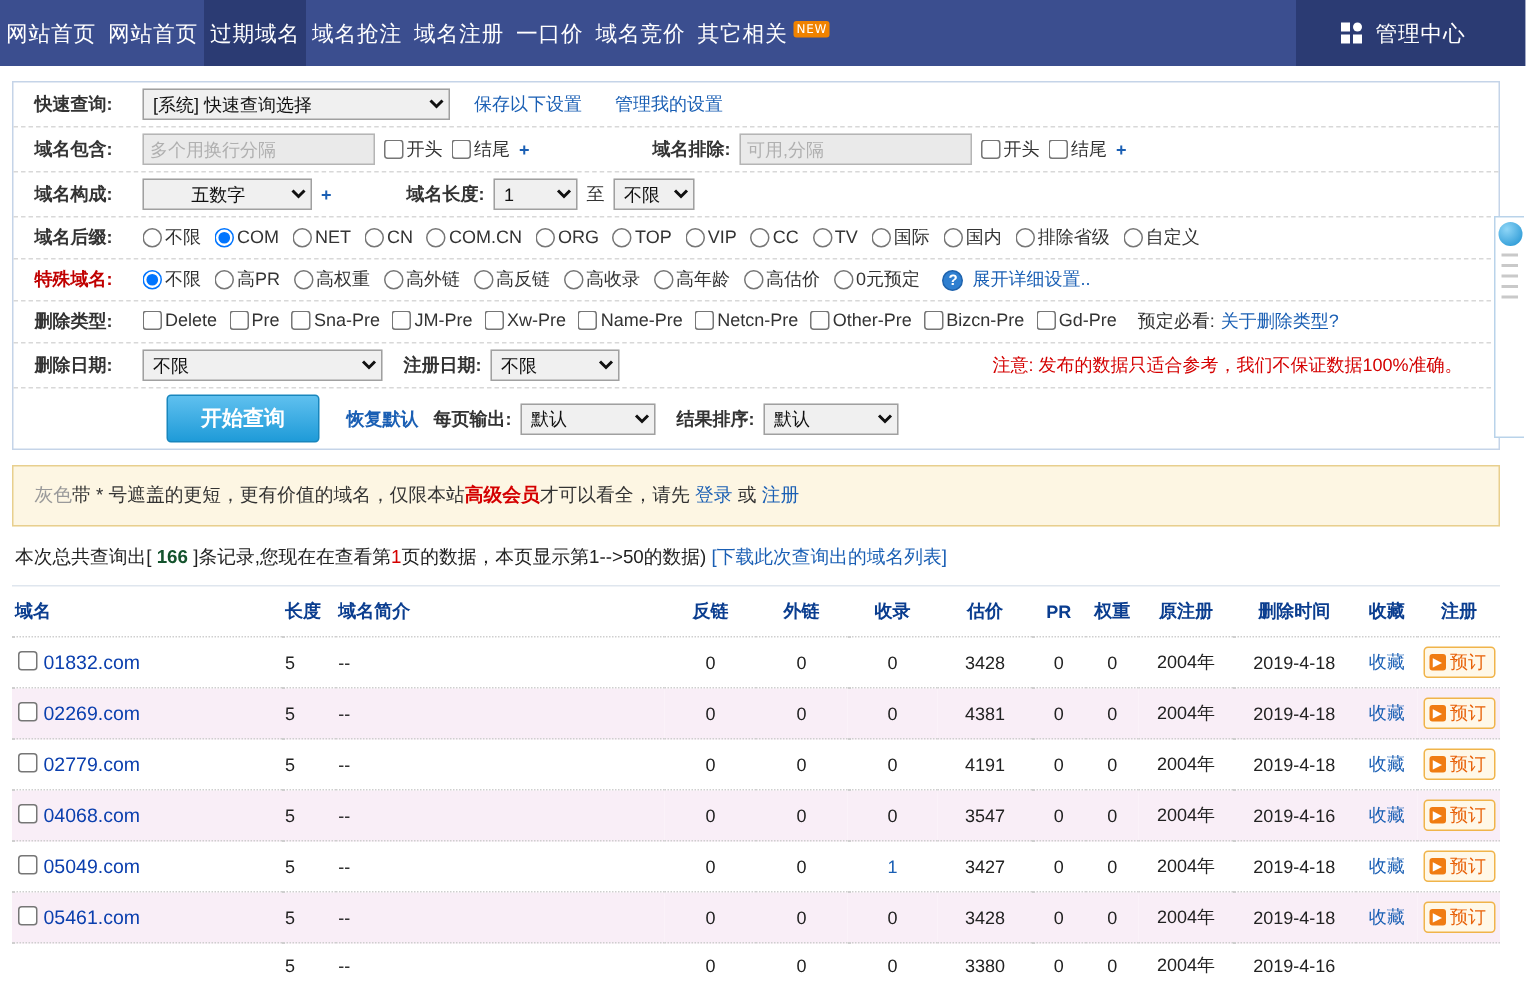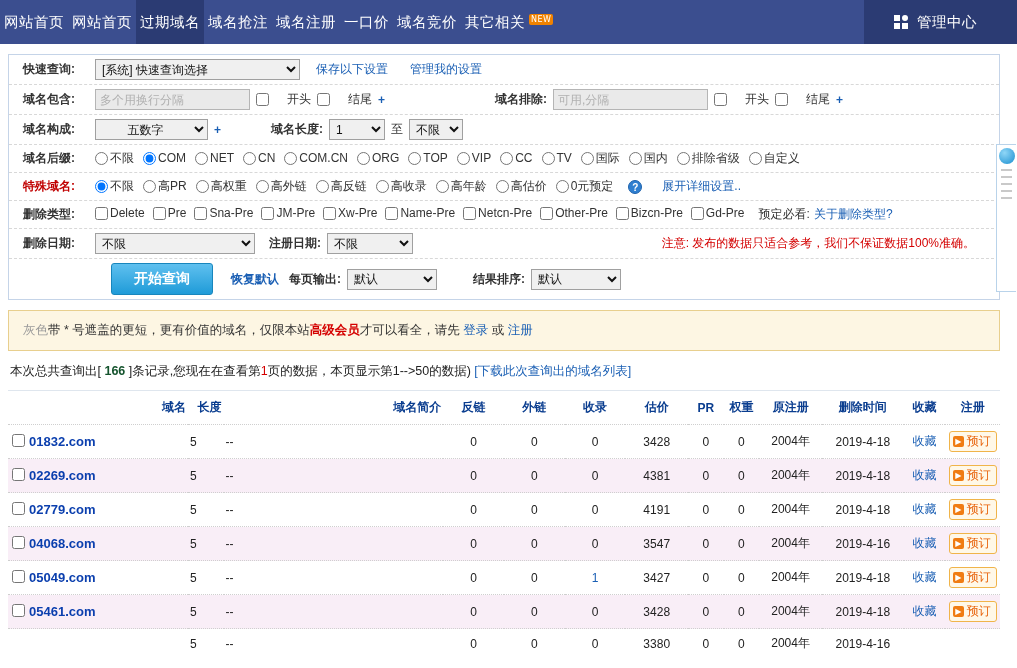--- a/index.html
+++ b/index.html
@@ -116,21 +116,21 @@
     padding: 0 4px;
     font-family: "Liberation Sans", sans-serif;
     color: #333;
   }
   input.ui::placeholder { color: #b0b0b0; }
   input.ui.grey { background: #eaeaea; }
 
   a.lnk { color: #1a5fb4; text-decoration: none; cursor: pointer; }
   .plus { color: #1a5fb4; font-weight: bold; margin: 0 6px; cursor: pointer; }
 
-  .cb-wrap { display: inline-flex; align-items: center; margin-left: 6px; cursor: pointer; font-size: 12px; gap: 16px; }
+  .cb-wrap { display: inline-flex; align-items: center; margin-left: 6px; cursor: pointer; font-size: 12px; }
   .cb-wrap input { margin: 0 2px 0 0; }
   .rb-wrap { display: inline-flex; align-items: center; margin-right: 9px; cursor: pointer; font-size: 12px; }
   .rb-wrap input { margin: 0 2px 0 0; }
   .dt-wrap { display: inline-flex; align-items: center; margin-right: 8px; cursor: pointer; font-size: 12px; }
   .dt-wrap input { margin: 0 2px 0 0; }
 
   .help-icon {
     display: inline-block;
     width: 14px; height: 14px; border-radius: 50%;
     background: #2f7fd0; color: #fff;
@@ -172,36 +172,36 @@
     font-size: 12.5px;
     color: #222;
     border-bottom: 1px solid #dfe6ee;
   }
   #summary .cnt { color: #14532d; font-weight: bold; }
   #summary .pg { color: #d40000; }
 
   
   table#results { width: 100%; border-collapse: collapse; font-size: 12px; }
   #results th {
-    text-align: right;
+    text-align: left;
     font-weight: bold;
     color: #0a3d8f;
     padding: 8px 2px;
     white-space: nowrap;
     font-size: 12px;
   }
   #results th.num, #results td.num { text-align: center; }
   #results td {
     padding: 6px 2px;
     border-top: 1px dotted #cfcfcf;
     white-space: nowrap;
     color: #222;
   }
   #results tbody tr:nth-child(even) { background: #f9eef7; }
-  .dm { color: #0b3fae; font-weight: bold; font-size: 13px; text-decoration: none; cursor: pointer; }
+  .dm { color: #0b3fae; font-weight: normal; font-size: 13px; text-decoration: none; cursor: pointer; }
   .price { color: #a01020; }
   .deldate { color: #e060c0; }
   .fav { color: #1a5fb4; text-decoration: none; cursor: pointer; }
   .book-btn {
     display: inline-flex; align-items: center; gap: 3px;
     background: #fff8e8;
     border: 1px solid #f0b44a;
     border-radius: 3px;
     padding: 1px 5px 1px 3px;
     color: #e8620a;
@@ -310,21 +310,21 @@
       <label class="cb-wrap">
           <input type="checkbox" style="">
           <span>开头</span>
         </label>
       <label class="cb-wrap">
           <input type="checkbox" style="">
           <span>结尾</span>
         </label>
       <span class="plus">+</span>
 
-      <span class="flabel-inline" style="margin-left:104px;">域名排除:</span>
+      <span class="flabel-inline" style="margin-left:76px;">域名排除:</span>
       <input class="ui grey" style="width: 155px;" placeholder="可用,分隔">
       <label class="cb-wrap">
           <input type="checkbox" style="">
           <span>开头</span>
         </label>
       <label class="cb-wrap">
           <input type="checkbox" style="">
           <span>结尾</span>
         </label>
       <span class="plus">+</span>
@@ -417,21 +417,21 @@
             <input type="radio" name="special" style="">
             <span>高年龄</span>
           </label><label class="rb-wrap">
             <input type="radio" name="special" style="">
             <span>高估价</span>
           </label><label class="rb-wrap">
             <input type="radio" name="special" style="">
             <span>0元预定</span>
           </label></span>
       <span class="help-icon">?</span>
-      <a class="lnk" style="margin-left:14px;">展开详细设置..</a>
+      <a class="lnk" style="">展开详细设置..</a>
     </div>
 
     <div class="frow">
       <span class="flabel">删除类型:</span>
       <span id="deltype-options"><label class="dt-wrap">
             <input type="checkbox" style="">
             <span>Delete</span>
           </label><label class="dt-wrap">
             <input type="checkbox" style="">
             <span>Pre</span>
@@ -477,21 +477,21 @@
     </div>
 
     <div class="frow">
       <span class="flabel"></span>
       <button id="btn-query">开始查询</button>
       <a class="lnk" style="margin-left:18px;font-weight:bold;">恢复默认</a>
       <span class="flabel-inline" style="margin-left:10px;">每页输出:</span>
       <select class="ui" style="width:90px;">
         <option>默认</option>
       </select>
-      <span class="flabel-inline" style="margin-left:36px;">结果排序:</span>
+      <span class="flabel-inline" style="margin-left:14px;">结果排序:</span>
       <select class="ui" style="width:90px;">
         <option>默认</option>
       </select>
     </div>
   </div>
 
   <div id="notice">
     <span class="grey">灰色</span><span>带 * 号遮盖的更短，更有价值的域名，仅限本站</span><span class="vip">高级会员</span><span>才可以看全，请先 </span><a class="lnk">登录</a><span> 或 </span><a class="lnk">注册</a>
   </div>
 

